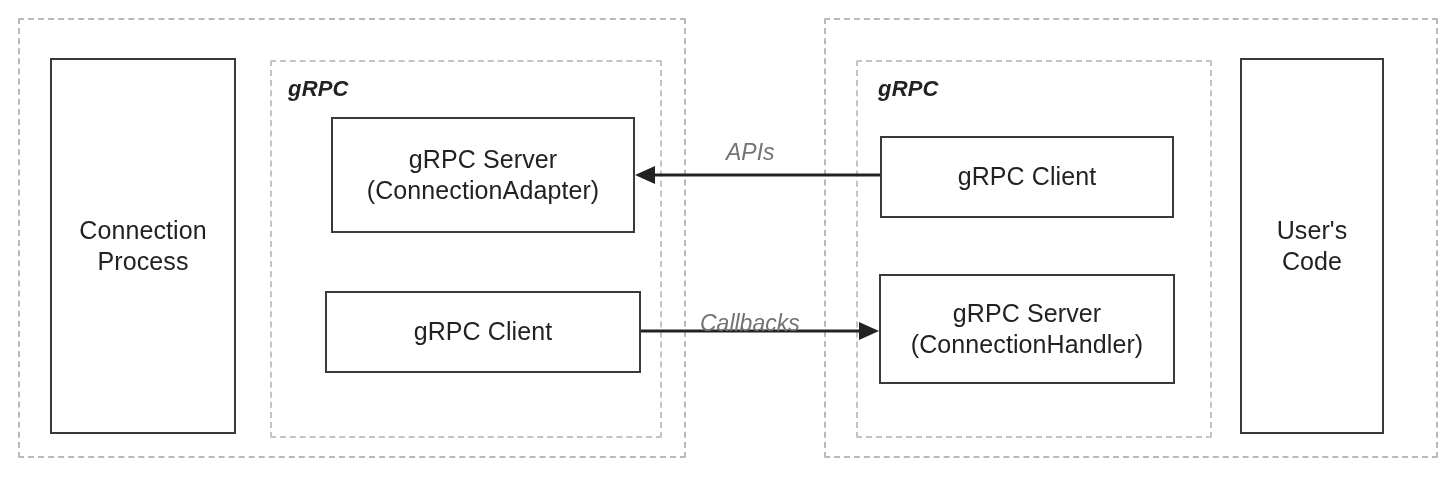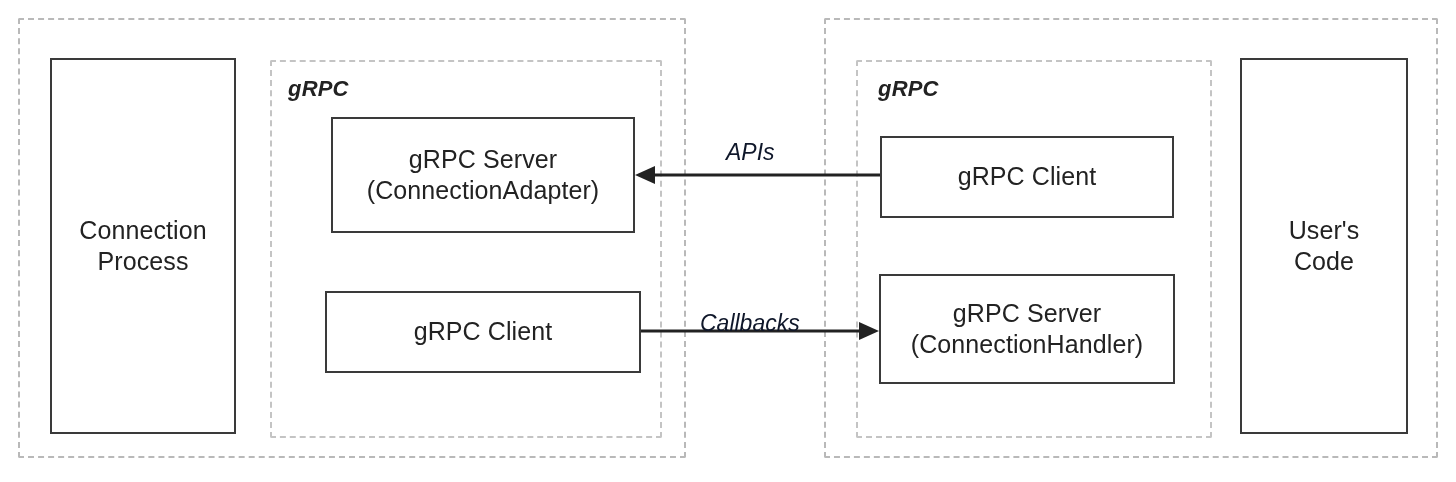--- a/index.html
+++ b/index.html
@@ -60,21 +60,21 @@
     font-size: 22px;
     color: #222222;
     letter-spacing: 0.2px;
   }
 
   
   .arrow-label {
     position: absolute;
     font-style: italic;
     font-size: 23px;
-    color: #0f172a;
+    color: #737373;
     white-space: nowrap;
   }
 
   
   .arrow-svg {
     position: absolute;
     overflow: visible;
   }
 </style>
 </head>
@@ -108,21 +108,21 @@
 
   <div class="solid-box" style="left:880px; top:136px; width:294px; height:82px;">
     <span class="box-text">gRPC Client</span>
   </div>
 
   <div class="solid-box" style="left:879px; top:274px; width:296px; height:110px;">
     <span class="box-text">gRPC Server
 (ConnectionHandler)</span>
   </div>
 
-  <div class="solid-box" style="left:1240px; top:58px; width:168px; height:376px;">
+  <div class="solid-box" style="left:1240px; top:58px; width:144px; height:376px;">
     <span class="box-text">User's
 Code</span>
   </div>
 
   <svg class="arrow-svg" style="left:635px; top:160px;" width="250" height="30" viewBox="0 0 250 30">
     <line x1="245" y1="15" x2="18" y2="15" stroke="#222222" stroke-width="3"></line>
     <polygon points="0,15 20,6 20,24" fill="#222222"></polygon>
   </svg>
   <div class="arrow-label" style="left:726px; top:139px;">APIs</div>
 

